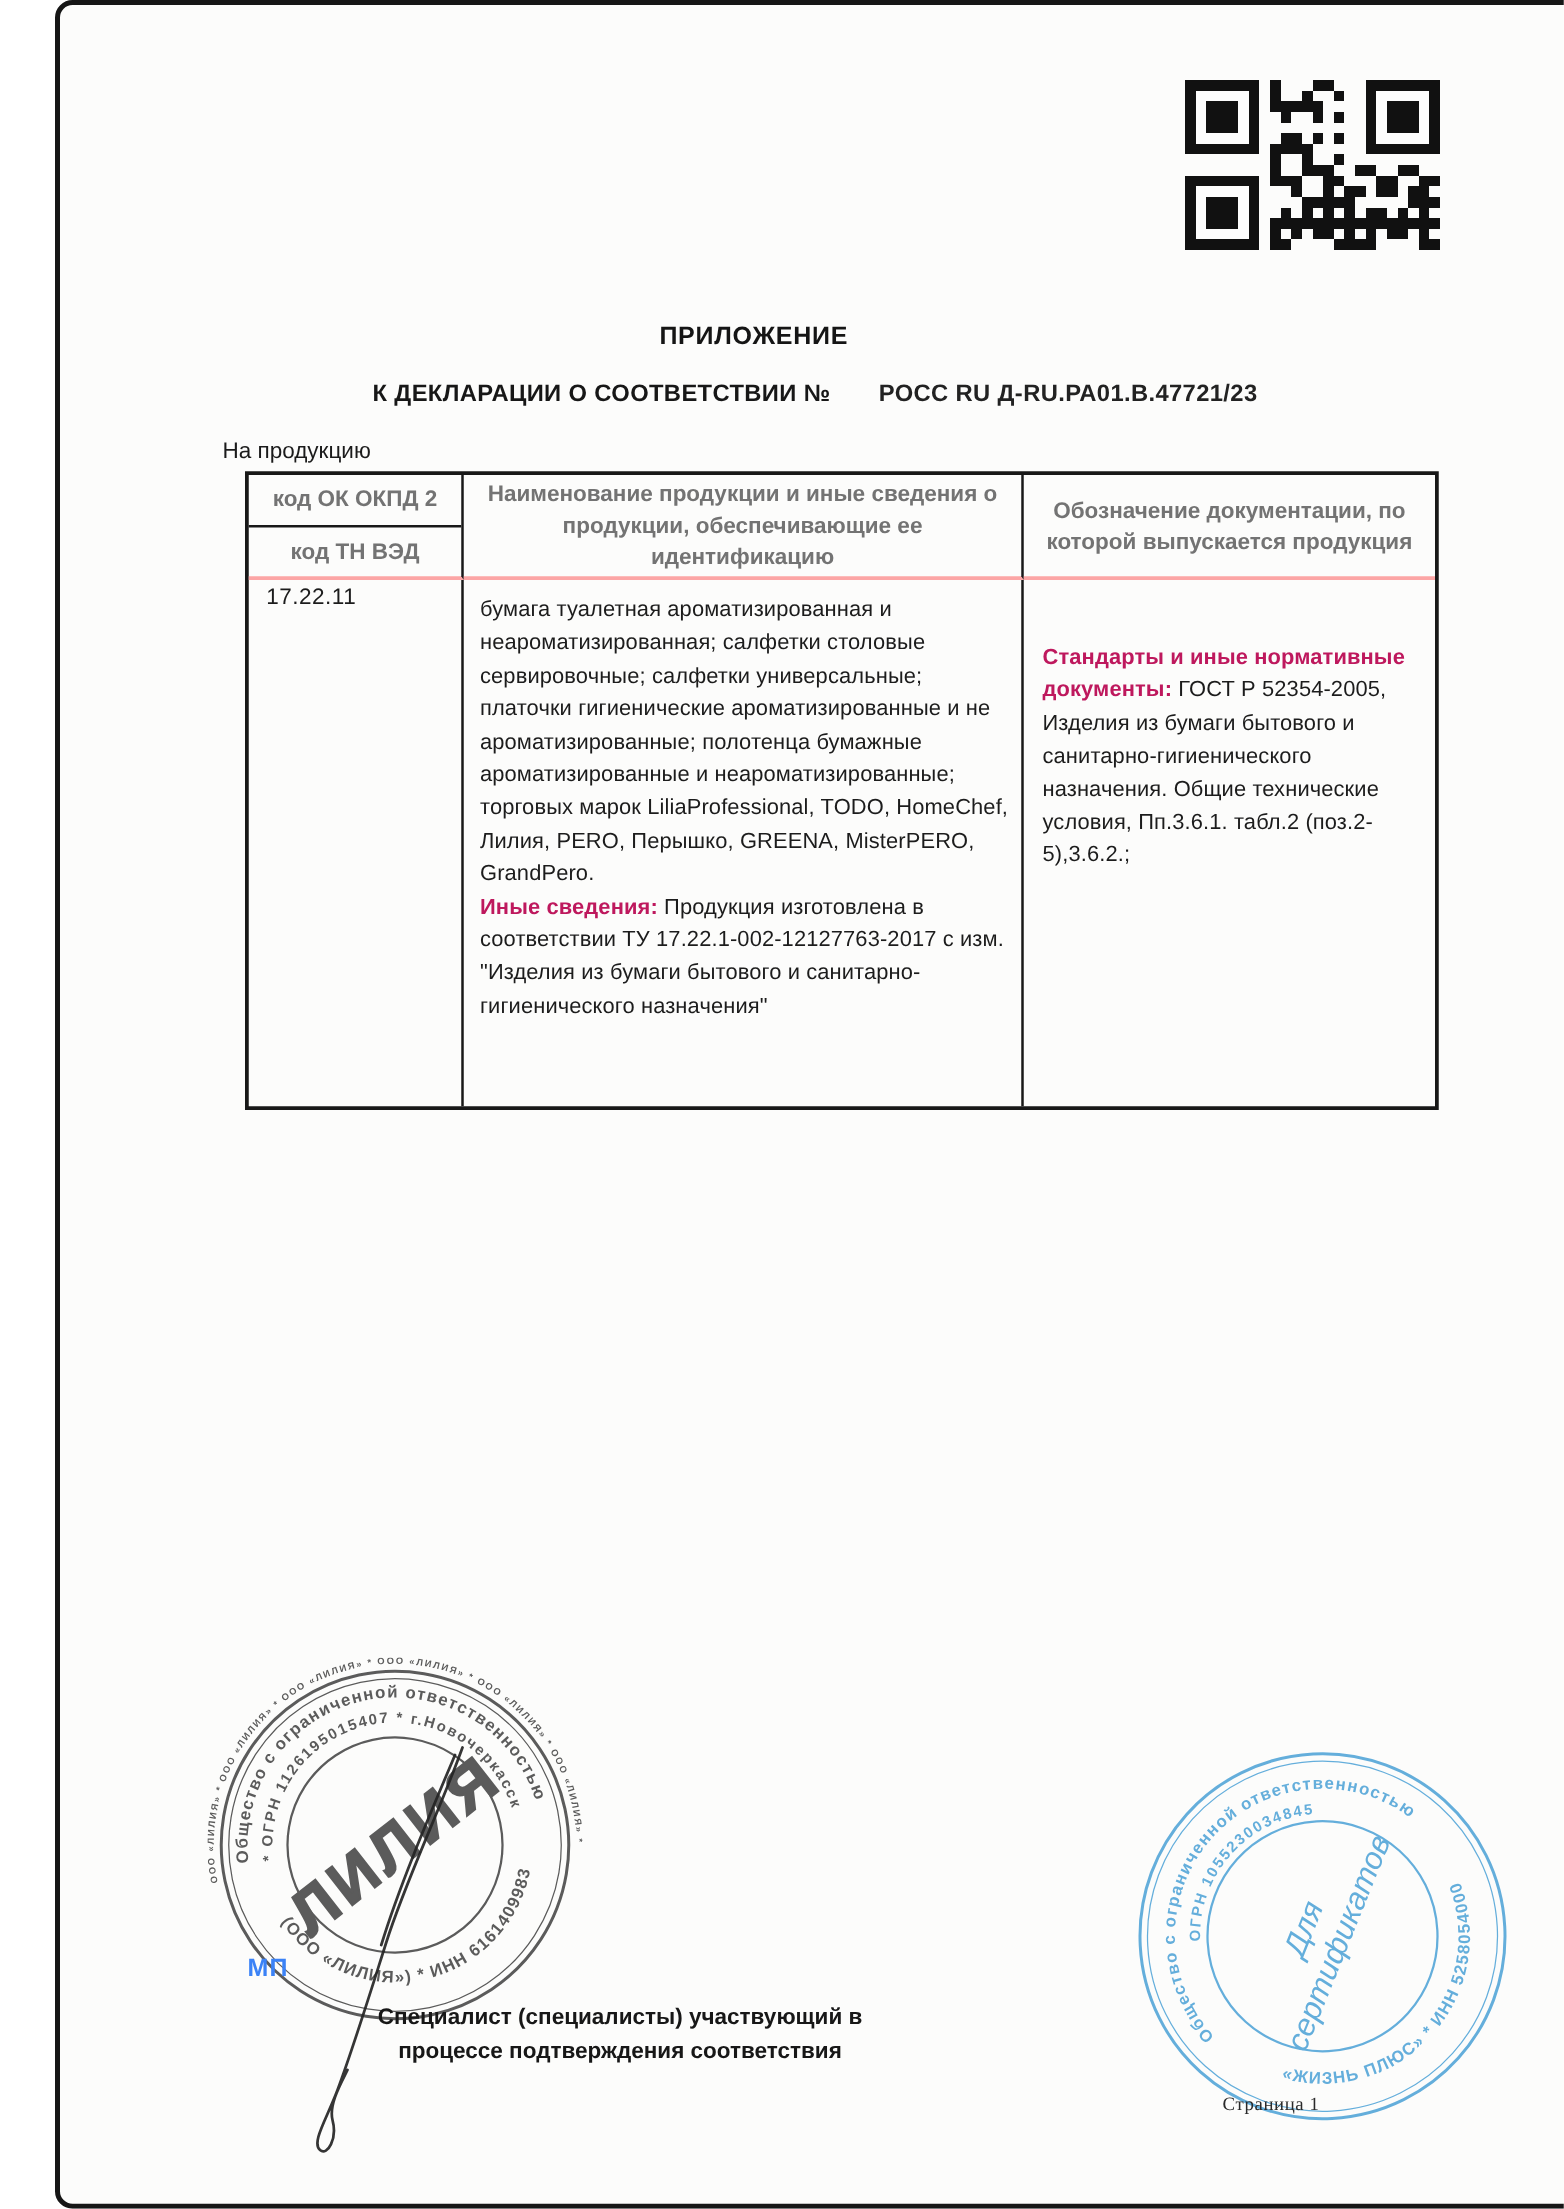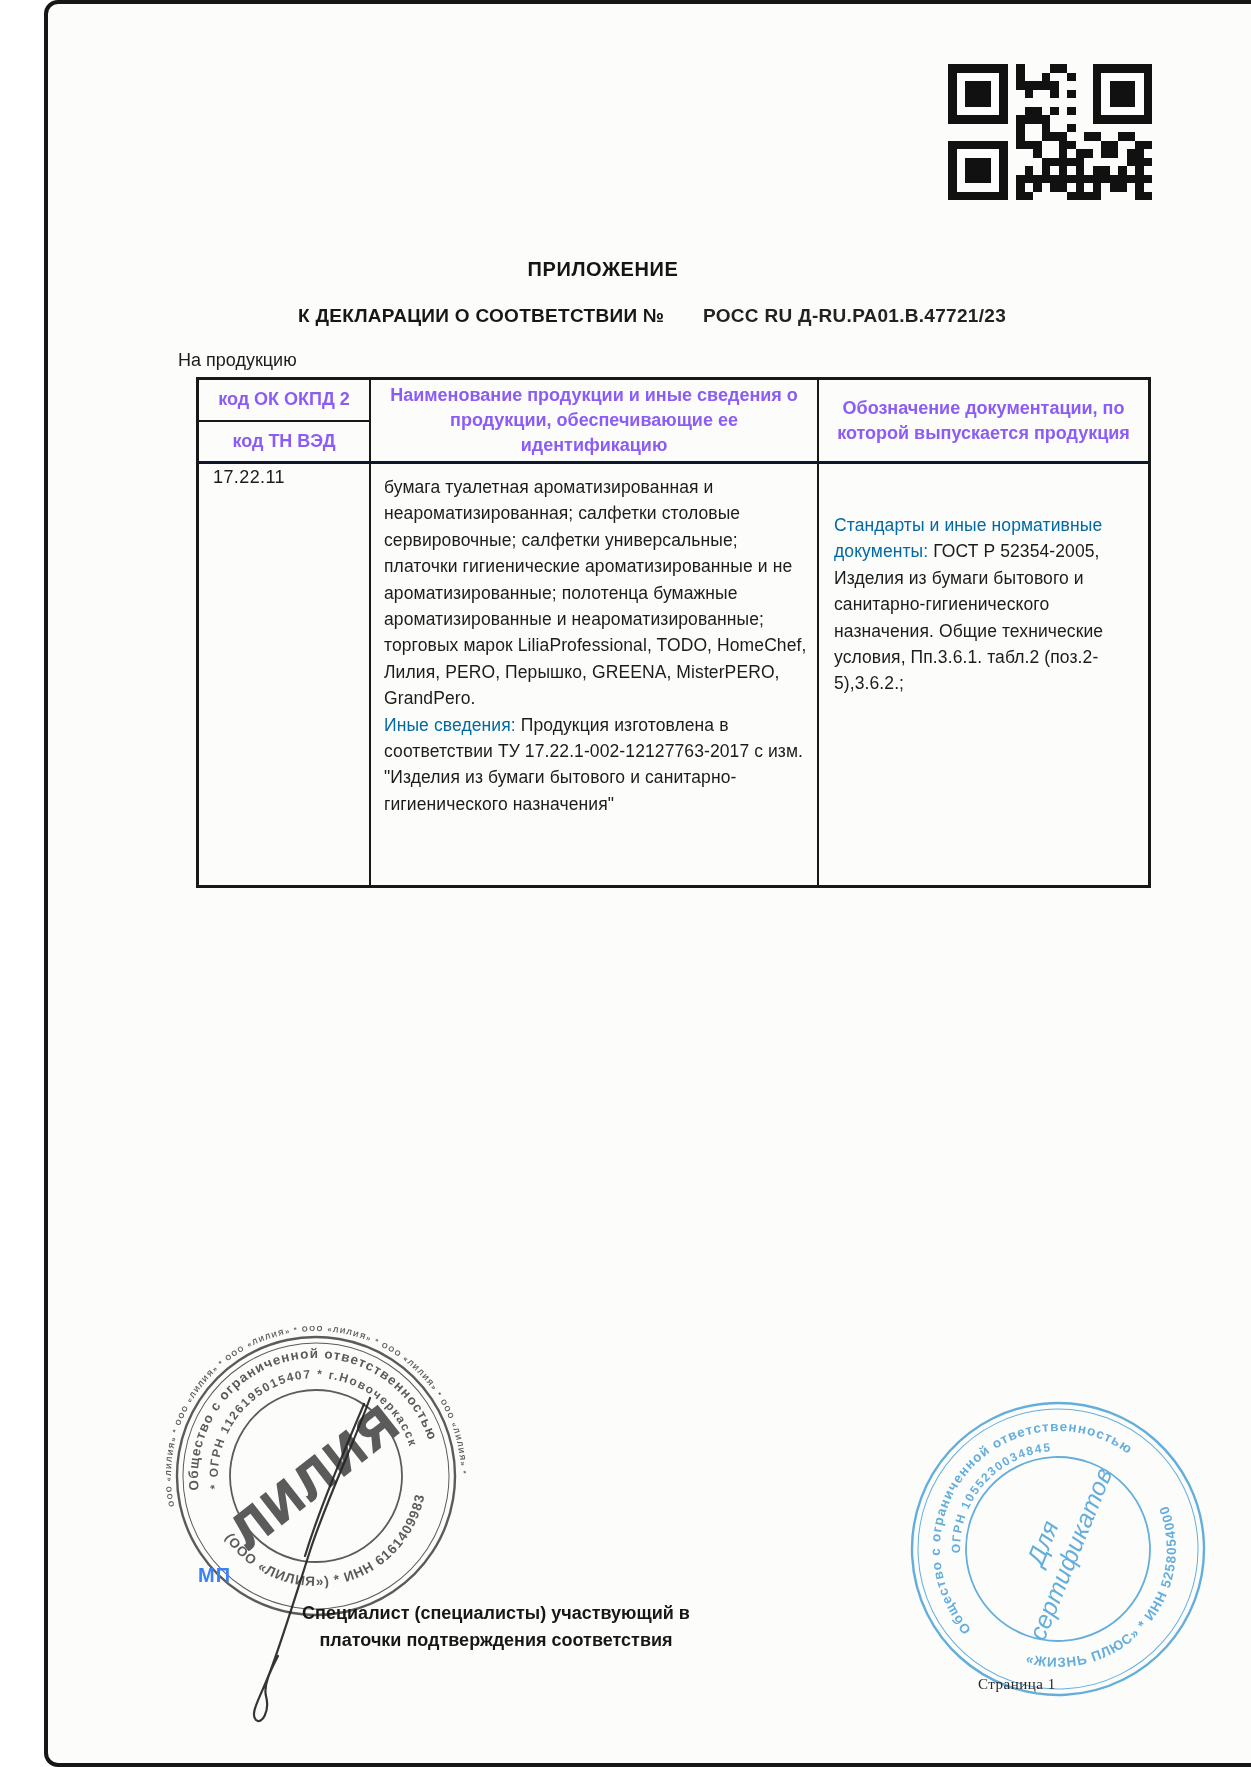--- a/index.html
+++ b/index.html
@@ -15,32 +15,32 @@
   .decl-prefix{left:250px;top:301px;font-size:19px;font-weight:700;letter-spacing:.3px;color:#171717;}
   .decl-number{left:655px;top:301px;font-size:19px;font-weight:700;letter-spacing:.3px;color:#222;}
   .product-caption{left:130px;top:346px;width:860px;text-align:left;font-size:18px;color:#1b1b1b;}
   
   .qr{left:900px;top:60px;width:204px;height:136px;}
   
   .tbl{left:148px;top:373px;width:955px;height:511px;border:3px solid #181818;
     display:grid;grid-template-columns:172px 448px 1fr;grid-template-rows:84px 1fr;
     box-sizing:border-box;}
   .tbl .cell{box-sizing:border-box;}
-  .hdr{font-weight:700;color:#8b5cf6;font-size:18px;line-height:25px;text-align:center;
-    display:flex;align-items:center;justify-content:center;border-bottom:3px solid #0f172a;}
+  .hdr{font-weight:700;color:#737373;font-size:18px;line-height:25px;text-align:center;
+    display:flex;align-items:center;justify-content:center;border-bottom:3px solid #fca5a5;}
   .c1h{flex-direction:column;border-right:2px solid #181818;padding:0;}
   .c1h .half{flex:1;width:100%;display:flex;align-items:center;justify-content:center;}
   .c1h .half.first{border-bottom:2px solid #181818;}
   .c2h{border-right:2px solid #181818;padding:4px 14px;}
   .c3h{padding:0 10px;}
   .b1{border-right:2px solid #181818;padding:3px 8px 0 14px;font-size:18px;letter-spacing:.4px;}
   .b2{border-right:2px solid #181818;padding:10px 10px 0 13px;font-size:17.5px;line-height:26.4px;letter-spacing:.1px;}
   .b3{padding:48px 14px 0 15px;font-size:17.5px;line-height:26.4px;letter-spacing:.1px;}
   .b2 p,.b3 p{margin:0;}
-  .lead{font-weight:400;color:#0369a1;margin-right:5px;}
+  .lead{font-weight:700;color:#be185d;margin-right:5px;}
   
   .role-head{left:240px;top:1464px;width:420px;text-align:center;
     font-size:18px;font-weight:700;line-height:27px;color:#171717;}
   .mp{left:150px;top:1560px;font-size:20px;font-weight:600;letter-spacing:1px;color:#3b82f6;}
   .role-spec{left:233px;top:1596px;width:430px;text-align:center;
     font-size:18px;font-weight:700;line-height:27px;color:#171717;}
   .page-num{left:930px;top:1672px;width:180px;font-family:"Liberation Serif",serif;
     font-size:15px;color:#2a2a2a;letter-spacing:.5px;}
   
   .stamp{position:absolute;pointer-events:none;}
@@ -236,16 +236,16 @@
       </g>
     </g>
   </svg>
 
   <svg class="overlay" width="1251" height="1767" viewBox="0 0 1251 1767">
     <path class="sigpath" d="M 322,1394 C 304,1444 276,1502 261,1550 C 247,1594 234,1636 222,1668 C 213,1692 201,1710 208,1716 C 214,1721 222,1707 218,1692 C 215,1680 224,1664 230,1652"></path>
     <path class="sigpath" d="M 316,1400 C 294,1452 271,1506 257,1552"></path>
   </svg>
 
   <div class="abs mp">МП</div>
-  <div class="abs role-spec">Специалист (специалисты) участвующий в платочки подтверждения соответствия</div>
+  <div class="abs role-spec">Специалист (специалисты) участвующий в процессе подтверждения соответствия</div>
 
   <div class="abs page-num">Страница 1</div>
 </div>
 
 </body></html>

